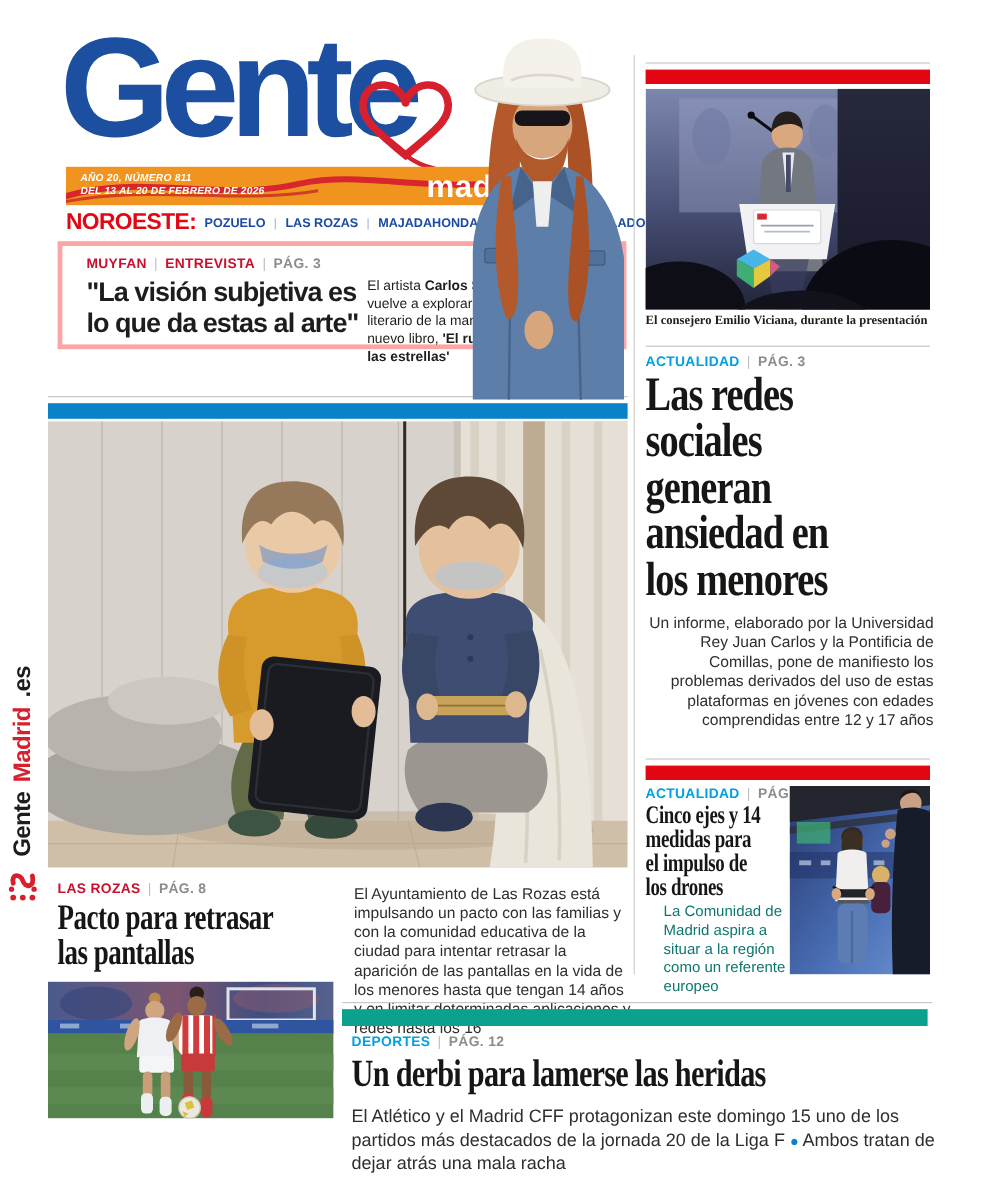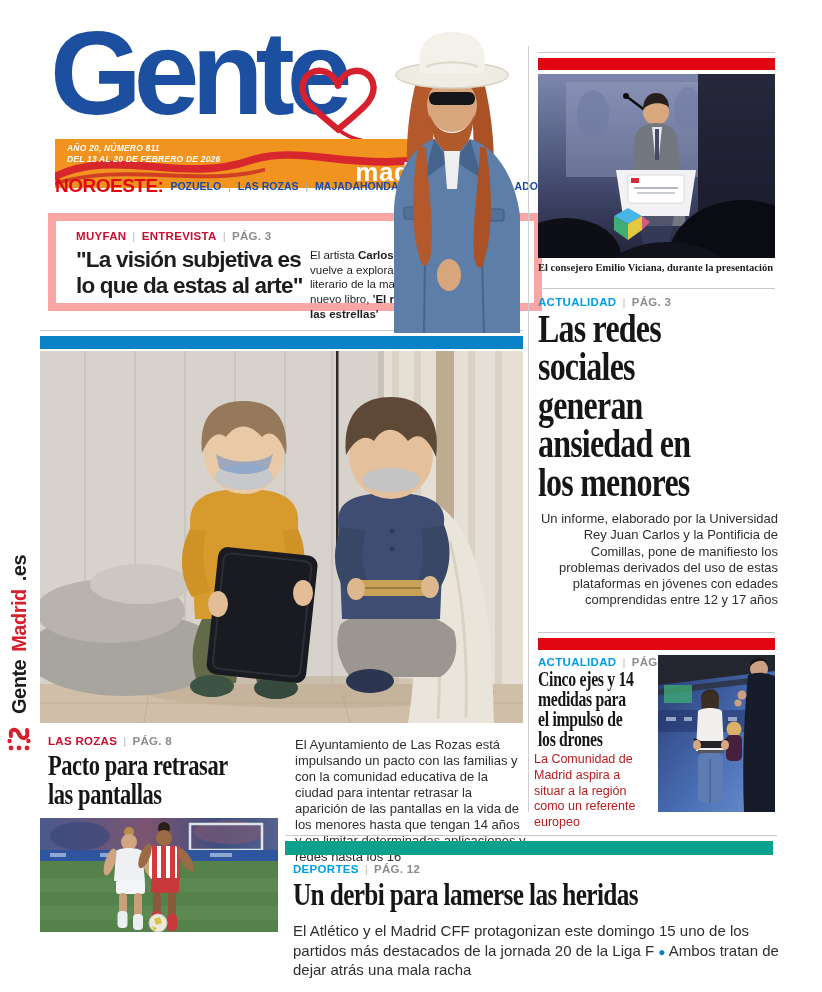--- a/index.html
+++ b/index.html
@@ -4,39 +4,39 @@
 <style>
   html,body{margin:0;padding:0;background:#ffffff;}
   #page{position:relative;width:822px;height:992px;background:#fff;overflow:hidden;
         font-family:"Liberation Sans",sans-serif;color:#1d1d1b;}
   .abs{position:absolute;}
 
   
   .logo-word{left:50px;top:14px;font-size:118px;line-height:118px;font-weight:bold;
              letter-spacing:-8px;color:#1d4fa1;}
   .heart{left:292px;top:62px;width:92px;height:82px;}
-  .orange-bar{left:55px;top:139px;width:400px;height:49px;background:#f0941f;overflow:hidden;}
+  .orange-bar{left:55px;top:139px;width:400px;height:32px;background:#f0941f;overflow:hidden;}
   .ribbon{position:absolute;left:0;top:0;width:100%;height:100%;}
   .issue{position:absolute;left:12px;top:4px;color:#fff;font-weight:bold;font-style:italic;
          font-size:8.5px;line-height:1.3;letter-spacing:.2px;z-index:2;}
   .madrid{position:absolute;right:10px;bottom:0px;color:#fff;font-weight:bold;
           font-size:26px;letter-spacing:.5px;z-index:2;}
   .noroeste{left:55px;top:175px;width:470px;height:22px;display:flex;align-items:center;gap:7px;}
   .ed-label{font-size:19px;font-weight:700;letter-spacing:-.5px;color:#e30613;}
   .town{font-size:10.5px;font-weight:bold;color:#1b4aa2;white-space:nowrap;}
   .town-sep{font-size:10px;color:#9bb0d0;}
 
   
   .vert-site{left:6px;top:752px;width:235px;height:26px;transform:rotate(-90deg);
              transform-origin:left top;display:flex;align-items:center;gap:8px;}
   .vert-site .t{font-size:20px;font-weight:bold;letter-spacing:-.5px;}
   .vs-black{color:#1d1d1b;} .vs-red{color:#d6202e;}
 
   
-  .muyfan-box{left:48px;top:213px;width:466px;height:82px;border:8px solid #fca5a5;background:#fff;padding-left:12px;}
+  .muyfan-box{left:48px;top:201px;width:466px;height:82px;border:4px solid #fca5a5;background:#fff;}
   .label-row{display:flex;align-items:center;gap:6px;font-weight:bold;font-size:11.5px;letter-spacing:.3px;}
   .lab-red{color:#c8102e;} .lab-blue{color:#009fe3;} .lab-gray{color:#8a8c8e;} .lab-sep{color:#bcbcbc;font-weight:normal;}
   .muyfan-label{position:absolute;left:20px;top:9px;}
   .quote{position:absolute;left:20px;top:26px;width:225px;font-size:22.5px;font-weight:bold;
          letter-spacing:-.8px;line-height:1.17;color:#1d1d1b;}
   .muyfan-blurb{position:absolute;left:254px;top:27px;width:140px;font-size:11.5px;line-height:1.28;color:#1d1d1b;}
 
   
   .man{left:386px;top:26px;width:144px;height:308px;z-index:6;}
 
@@ -63,21 +63,21 @@
   .slab{font-family:"Liberation Serif","DejaVu Serif",serif;font-weight:bold;color:#161615;}
   .hl{display:block;white-space:nowrap;}
   .rc-caption{left:538px;top:262px;width:237px;font-size:10.5px;font-weight:bold;color:#1d1d1b;font-family:Liberation Serif, serif;}
   .a3-label{left:538px;top:296px;}
   .a3-headline{left:538px;top:310px;font-size:40px;line-height:.96;letter-spacing:-1px;
                transform:scaleX(.8);transform-origin:left top;width:300px;}
   .a3-body{left:538px;top:511px;width:240px;font-size:13px;line-height:1.25;color:#2e2e2d;text-align:right;}
   .a4-label{left:538px;top:656px;}
   .a4-headline{left:538px;top:670px;font-size:21px;line-height:.95;letter-spacing:-.4px;
                transform:scaleX(.75);transform-origin:left top;width:170px;}
-  .a4-body{left:534px;top:752px;width:114px;font-size:12.5px;line-height:1.26;color:#b91c1c;}
+  .a4-body{left:553px;top:752px;width:114px;font-size:12.5px;line-height:1.26;color:#0f766e;}
   .lr-label{left:48px;top:735px;}
   .lr-headline{left:48px;top:751px;font-size:30px;line-height:.95;letter-spacing:-.6px;
                transform:scaleX(.75);transform-origin:left top;width:330px;}
   .lr-body{left:295px;top:737px;width:232px;font-size:13px;line-height:1.23;color:#2e2e2d;}
   .dep-label{left:293px;top:863px;align-items:center;}
   .dep-headline{left:293px;top:876px;font-size:32px;letter-spacing:-.8px;white-space:nowrap;
                 transform:scaleX(.79);transform-origin:left top;}
   .dep-body{left:293px;top:921px;width:508px;font-size:15px;line-height:1.3;color:#2e2e2d;}
   .bullet-blue{color:#0a82c8;font-size:12px;}
   b{font-weight:bold;}

